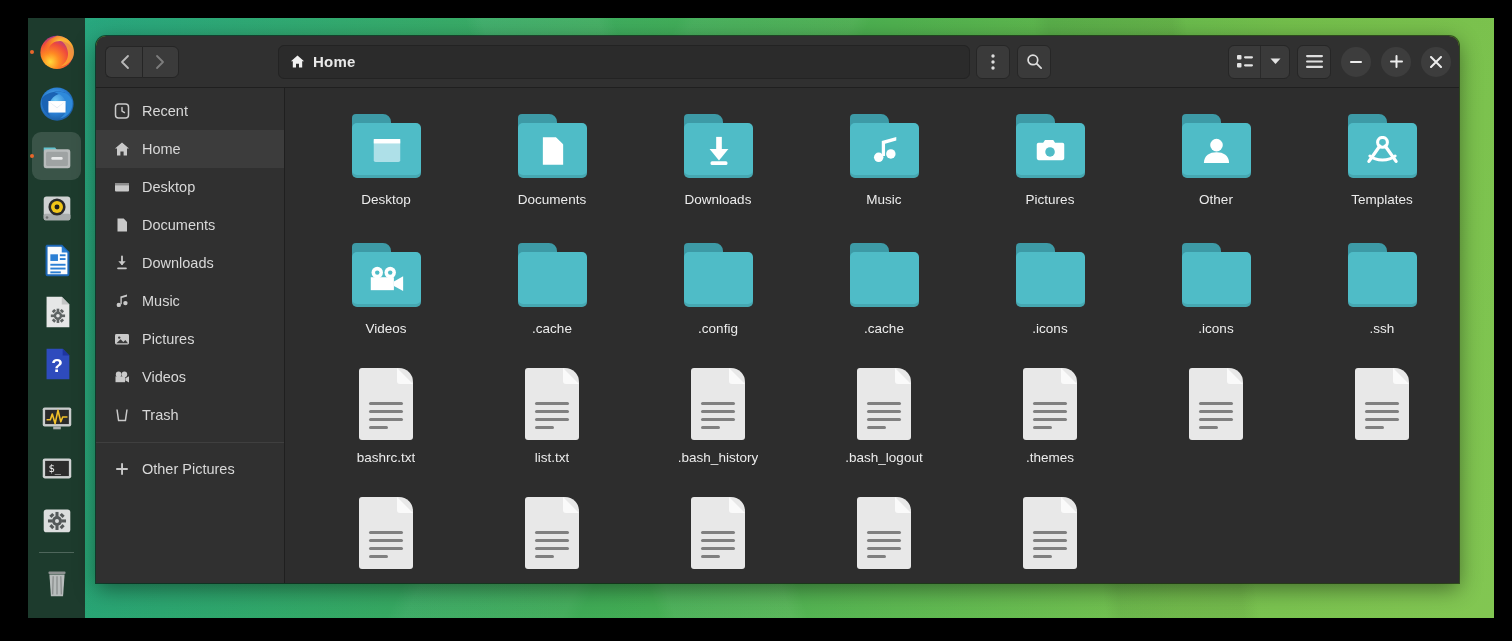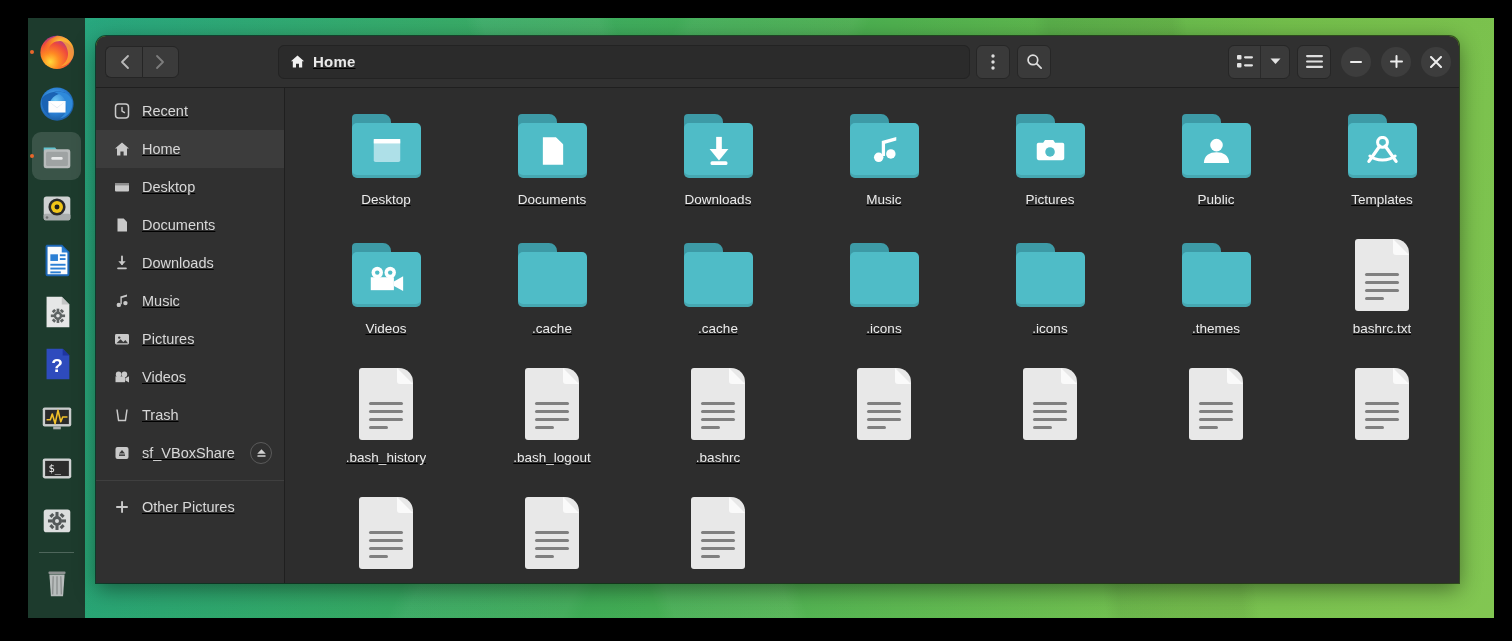--- a/index.html
+++ b/index.html
@@ -62,21 +62,20 @@
   
   #win {
     position: absolute; left: 96px; top: 36px;
     width: 1363px; height: 547px;
     background: #84cc16;
     border-radius: 10px 10px 0 0;
     box-shadow: 0 0 0 1px rgba(0,0,0,.55), 0 6px 22px rgba(0,0,0,.45);
     overflow: hidden;
     display: flex; flex-direction: column;
     z-index: 6;
-    text-decoration: underline;
   }
   
   #hdr {
     height: 52px; flex: none;
     background: #303030;
     border-bottom: 1px solid #1f1f1f;
     display: flex; align-items: center;
     padding: 0 8px 0 9px;
     position: relative;
   }
@@ -526,36 +525,20 @@
             <span class="slabel">Videos</span>
           </div>
           <div class="sitem">
             <span class="sico">
               <svg viewBox="0 0 16 16" width="16" height="16">
                 <path d="M3 2.5 L4.6 13.6 L11.4 13.6 L13 2.5" fill="none" stroke="currentColor" stroke-width="1.5" stroke-linejoin="round"></path>
               </svg>
             </span>
             <span class="slabel">Trash</span>
           </div>
-          <div class="sitem">
-            <span class="sico">
-              <svg viewBox="0 0 16 16" width="16" height="16">
-                <rect x="1.5" y="2" width="13" height="12" rx="2" fill="currentColor"></rect>
-                <path d="M8 5 L11 8.4 L5 8.4 Z" fill="#3a3a3a"></path>
-                <rect x="5" y="9.4" width="6" height="1.5" fill="#3a3a3a"></rect>
-              </svg>
-            </span>
-            <span class="slabel">sf_VBoxShare</span>
-            <span class="eject">
-              <svg viewBox="0 0 14 14" width="13" height="13">
-                <path d="M7 2.4 L11.6 7.4 L2.4 7.4 Z" fill="currentColor"></path>
-                <rect x="2.4" y="8.8" width="9.2" height="1.8" rx=".8" fill="currentColor"></rect>
-              </svg>
-            </span>
-          </div>
           <div class="sidesep"></div>
           <div class="sitem">
             <span class="sico">
               <svg viewBox="0 0 16 16" width="16" height="16">
                 <rect x="7.1" y="2" width="1.9" height="12" rx=".9" fill="currentColor"></rect>
                 <rect x="2" y="7.1" width="12" height="1.9" rx=".9" fill="currentColor"></rect>
               </svg>
             </span>
             <span class="slabel">Other Pictures</span>
           </div>
@@ -644,21 +627,21 @@
          <div class="tab" style="background: rgb(61, 154, 166);"></div>
          <div class="body" style="background: rgb(79, 188, 199);"></div>
          <div class="emb">
                   <svg viewBox="0 0 32 30" width="29" height="27">
                     <circle cx="16" cy="9" r="7" fill="#fff"></circle>
                     <path d="M2 29 C2 20.5 8.5 17 16 17 C23.5 17 30 20.5 30 29 Z" fill="#fff"></path>
                   </svg>
                 </div>
        </div>
             </div>
-            <div class="flabel">Public</div>
+            <div class="flabel">Other</div>
           </div>
           <div class="fitem" title="Templates">
             <div class="ficon">
               <div class="folder">
          <div class="tab" style="background: rgb(61, 154, 166);"></div>
          <div class="body" style="background: rgb(79, 188, 199);"></div>
          <div class="emb">
                   <svg viewBox="0 0 38 32" width="35" height="29">
                     <circle cx="19" cy="7" r="5.4" fill="none" stroke="#fff" stroke-width="3.4"></circle>
                     <path d="M16 11 L4 28" stroke="#fff" stroke-width="3.6" stroke-linecap="round"></path>
@@ -692,20 +675,30 @@
           <div class="fitem" title=".cache">
             <div class="ficon">
               <div class="folder">
          <div class="tab" style="background: rgb(61, 154, 166);"></div>
          <div class="body" style="background: rgb(79, 188, 199);"></div>
          <div class="emb"></div>
        </div>
             </div>
             <div class="flabel">.cache</div>
           </div>
+          <div class="fitem" title=".config">
+            <div class="ficon">
+              <div class="folder">
+         <div class="tab" style="background: rgb(61, 154, 166);"></div>
+         <div class="body" style="background: rgb(79, 188, 199);"></div>
+         <div class="emb"></div>
+       </div>
+            </div>
+            <div class="flabel">.config</div>
+          </div>
           <div class="fitem" title=".gnupg">
             <div class="ficon">
               <div class="folder">
          <div class="tab" style="background: rgb(61, 154, 166);"></div>
          <div class="body" style="background: rgb(79, 188, 199);"></div>
          <div class="emb"></div>
        </div>
             </div>
             <div class="flabel">.cache</div>
           </div>
@@ -722,89 +715,104 @@
           <div class="fitem" title=".local">
             <div class="ficon">
               <div class="folder">
          <div class="tab" style="background: rgb(61, 154, 166);"></div>
          <div class="body" style="background: rgb(79, 188, 199);"></div>
          <div class="emb"></div>
        </div>
             </div>
             <div class="flabel">.icons</div>
           </div>
-          <div class="fitem" title=".themes">
+          <div class="fitem" title=".ssh">
             <div class="ficon">
               <div class="folder">
          <div class="tab" style="background: rgb(61, 154, 166);"></div>
          <div class="body" style="background: rgb(79, 188, 199);"></div>
          <div class="emb"></div>
        </div>
             </div>
+            <div class="flabel">.ssh</div>
+          </div>
+          <div class="fitem" title="example.txt">
+            <div class="ficon">
+              <div class="doc">
+         <div class="sheet"></div>
+         <div class="fold"></div>
+         <div class="lines">
+           <i></i>
+                  <i></i>
+                  <i></i>
+                  <i></i>
+         </div>
+       </div>
+            </div>
+            <div class="flabel">bashrc.txt</div>
+          </div>
+          <div class="fitem" title="list.txt">
+            <div class="ficon">
+              <div class="doc">
+         <div class="sheet"></div>
+         <div class="fold"></div>
+         <div class="lines">
+           <i></i>
+                  <i></i>
+                  <i></i>
+                  <i></i>
+         </div>
+       </div>
+            </div>
+            <div class="flabel">list.txt</div>
+          </div>
+          <div class="fitem" title=".bash_history">
+            <div class="ficon">
+              <div class="doc">
+         <div class="sheet"></div>
+         <div class="fold"></div>
+         <div class="lines">
+           <i></i>
+                  <i></i>
+                  <i></i>
+                  <i></i>
+         </div>
+       </div>
+            </div>
+            <div class="flabel">.bash_history</div>
+          </div>
+          <div class="fitem" title=".bash_logout">
+            <div class="ficon">
+              <div class="doc">
+         <div class="sheet"></div>
+         <div class="fold"></div>
+         <div class="lines">
+           <i></i>
+                  <i></i>
+                  <i></i>
+                  <i></i>
+         </div>
+       </div>
+            </div>
+            <div class="flabel">.bash_logout</div>
+          </div>
+          <div class="fitem" title=".bashrc">
+            <div class="ficon">
+              <div class="doc">
+         <div class="sheet"></div>
+         <div class="fold"></div>
+         <div class="lines">
+           <i></i>
+                  <i></i>
+                  <i></i>
+                  <i></i>
+         </div>
+       </div>
+            </div>
             <div class="flabel">.themes</div>
-          </div>
-          <div class="fitem" title="example.txt">
-            <div class="ficon">
-              <div class="doc">
-         <div class="sheet"></div>
-         <div class="fold"></div>
-         <div class="lines">
-           <i></i>
-                  <i></i>
-                  <i></i>
-                  <i></i>
-         </div>
-       </div>
-            </div>
-            <div class="flabel">bashrc.txt</div>
-          </div>
-          <div class="fitem" title=".bash_history">
-            <div class="ficon">
-              <div class="doc">
-         <div class="sheet"></div>
-         <div class="fold"></div>
-         <div class="lines">
-           <i></i>
-                  <i></i>
-                  <i></i>
-                  <i></i>
-         </div>
-       </div>
-            </div>
-            <div class="flabel">.bash_history</div>
-          </div>
-          <div class="fitem" title=".bash_logout">
-            <div class="ficon">
-              <div class="doc">
-         <div class="sheet"></div>
-         <div class="fold"></div>
-         <div class="lines">
-           <i></i>
-                  <i></i>
-                  <i></i>
-                  <i></i>
-         </div>
-       </div>
-            </div>
-            <div class="flabel">.bash_logout</div>
-          </div>
-          <div class="fitem" title=".bashrc">
-            <div class="ficon">
-              <div class="doc">
-         <div class="sheet"></div>
-         <div class="fold"></div>
-         <div class="lines">
-           <i></i>
-                  <i></i>
-                  <i></i>
-                  <i></i>
-         </div>
-       </div>
-            </div>
-            <div class="flabel">.bashrc</div>
           </div>
           <div class="fitem">
             <div class="ficon">
               <div class="doc">
          <div class="sheet"></div>
          <div class="fold"></div>
          <div class="lines">
            <i></i>
                   <i></i>
                   <i></i>

